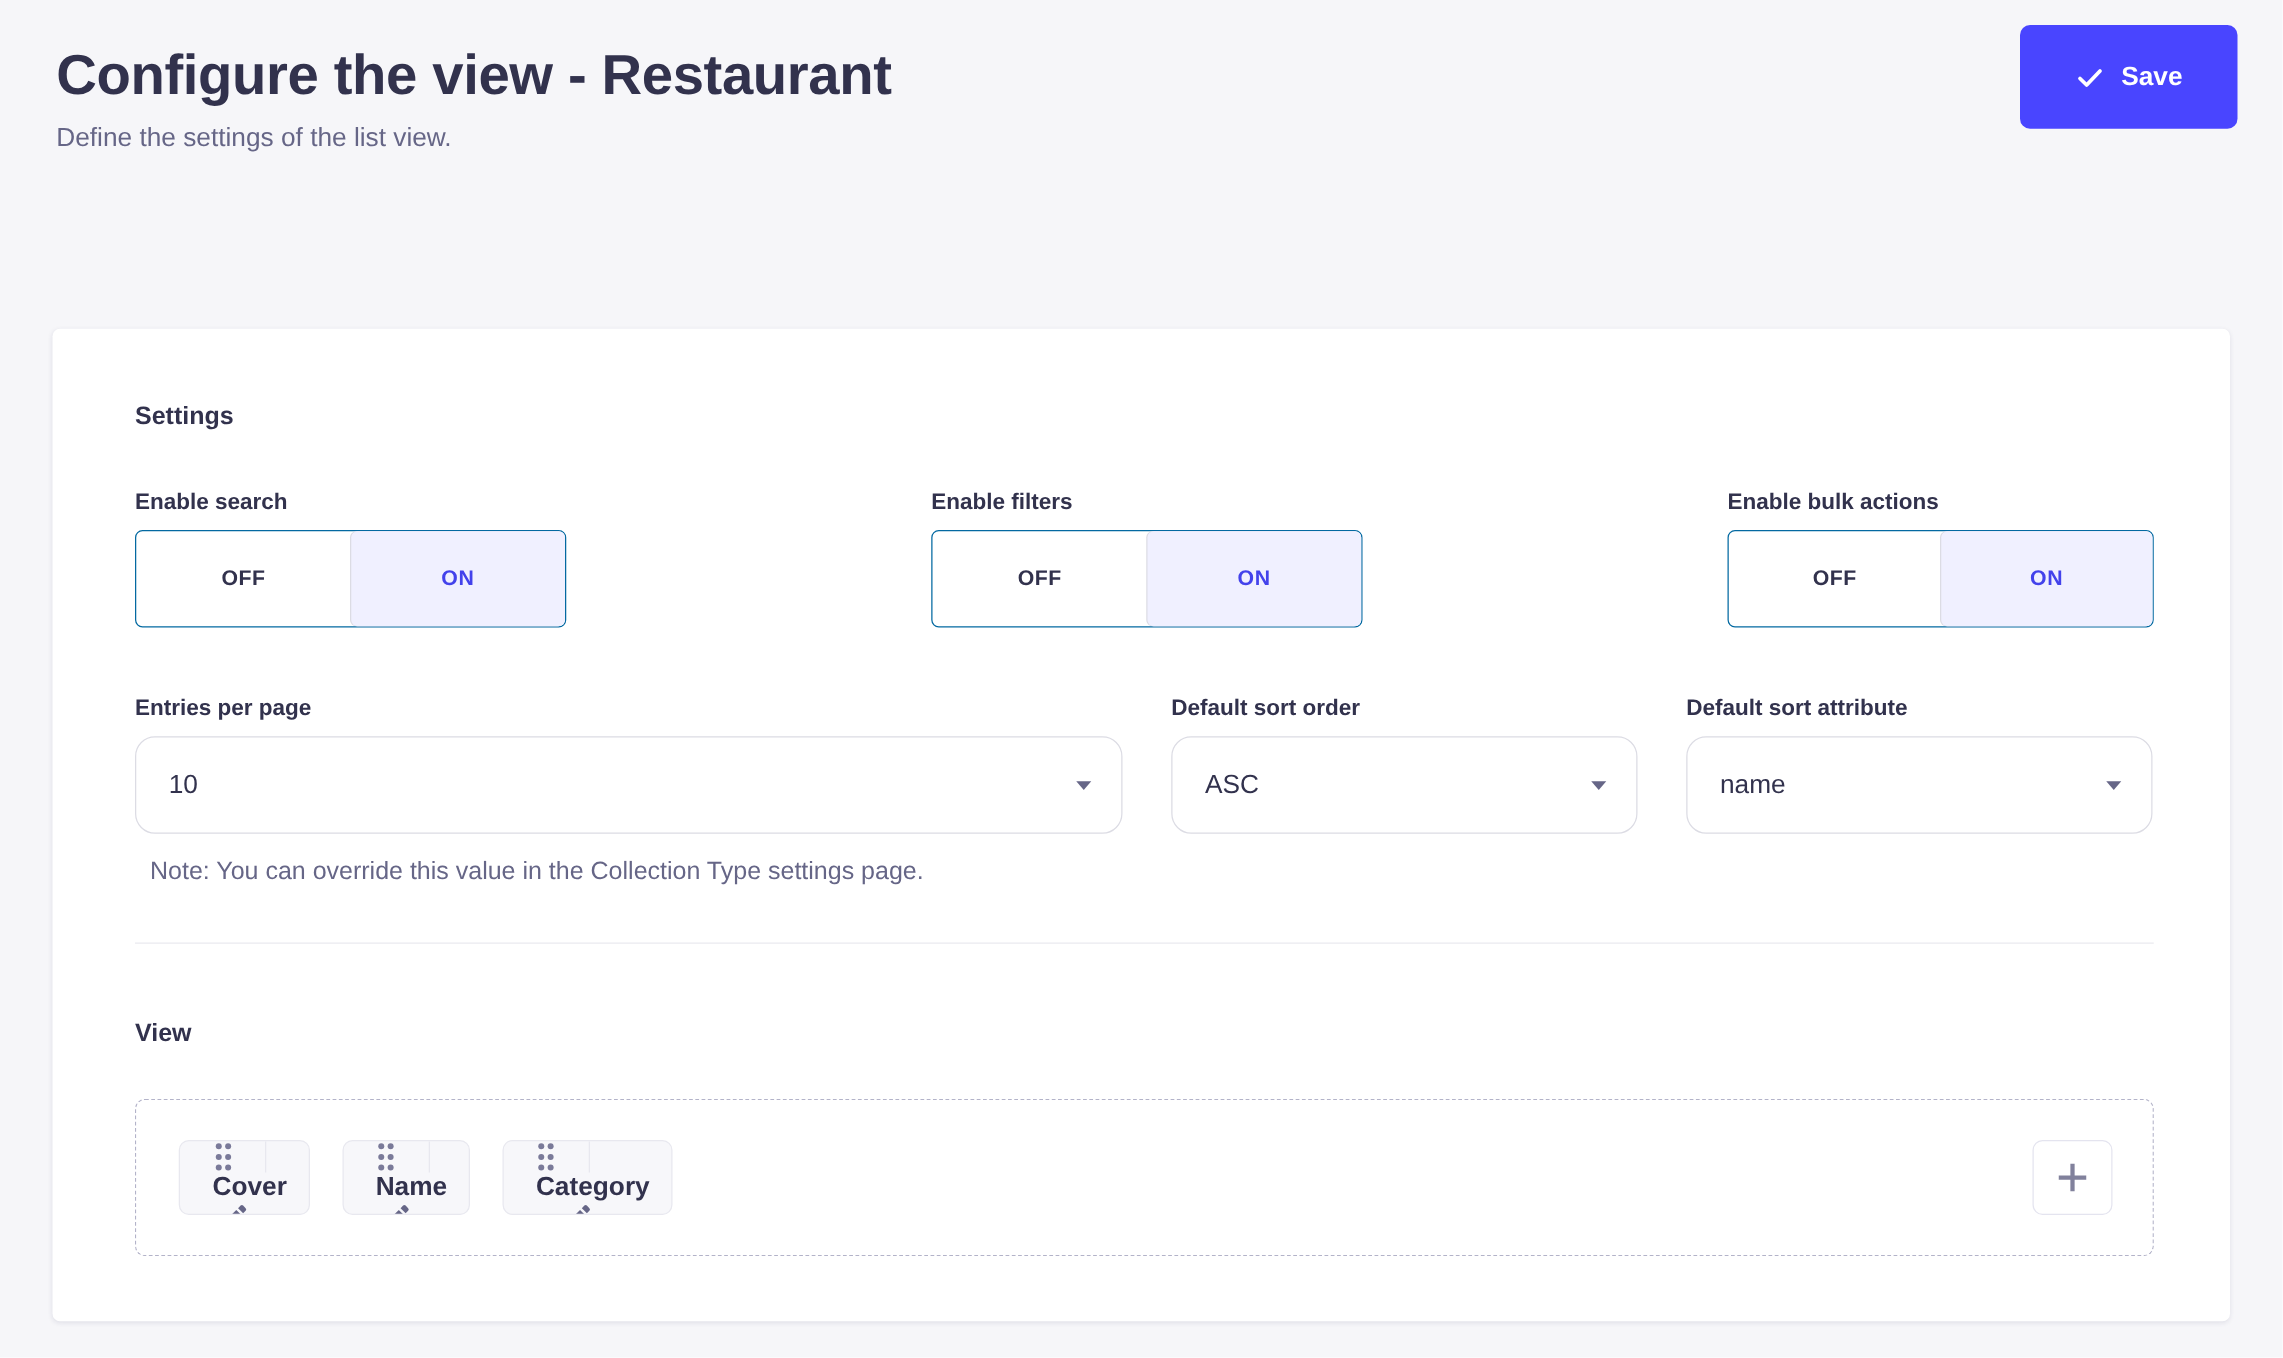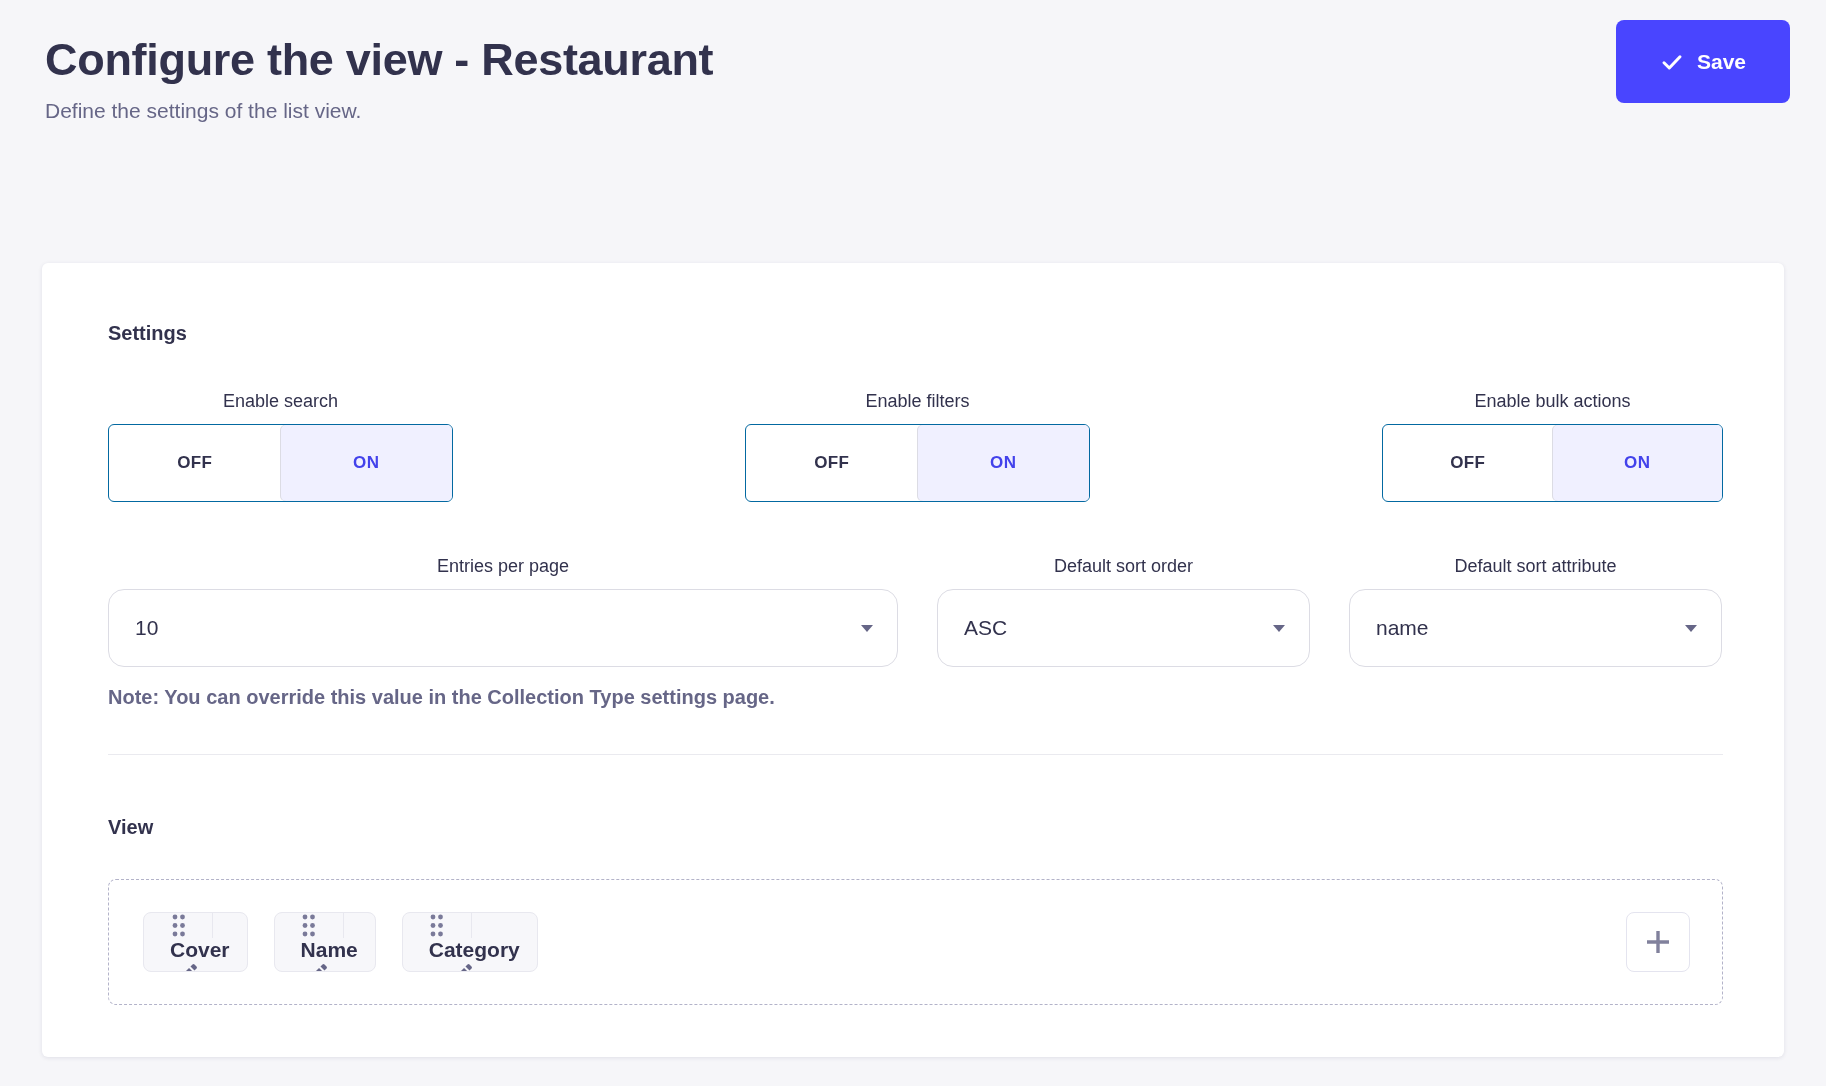--- a/index.html
+++ b/index.html
@@ -74,25 +74,24 @@
   
   .toggle-row {
     display: flex;
     justify-content: space-between;
     margin-top: 40px;
   }
   .toggle-field { width: 345px; }
   .toggle-field:last-child { width: 341px; }
   .field-label {
     font-size: 18px;
-    font-weight: 400;
+    font-weight: 700;
     line-height: 22px;
     color: #32324d;
     margin-bottom: 12px;
-    text-align: center;
   }
   .toggle {
     display: flex;
     height: 78px;
     background: #ffffff;
     border: 1px solid #0369a1;
     border-radius: 6px;
   }
   .toggle-half {
     flex: 1;
@@ -136,25 +135,24 @@
     cursor: pointer;
   }
   .caret {
     width: 0; height: 0;
     border-left: 6px solid transparent;
     border-right: 6px solid transparent;
     border-top: 7px solid #666687;
   }
 
   .note {
-    margin: 18px 0 0;
+    margin: 18px 12px 0;
     font-size: 20px;
     line-height: 25px;
     color: #666687;
-    font-weight: bold;
   }
 
   .divider {
     border: none;
     border-top: 1px solid #eaeaef;
     margin: 44px 0 0;
   }
 
   .view-heading { margin-top: 56px; }
 

